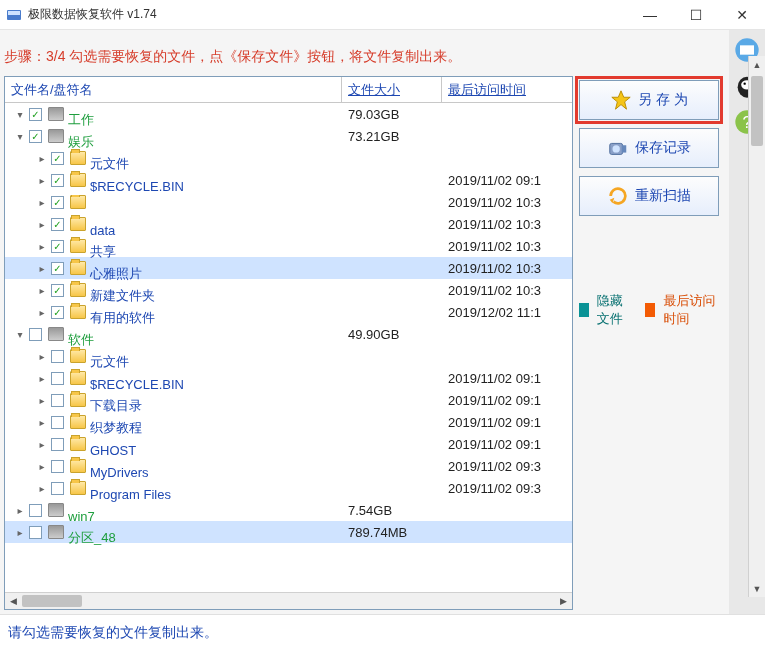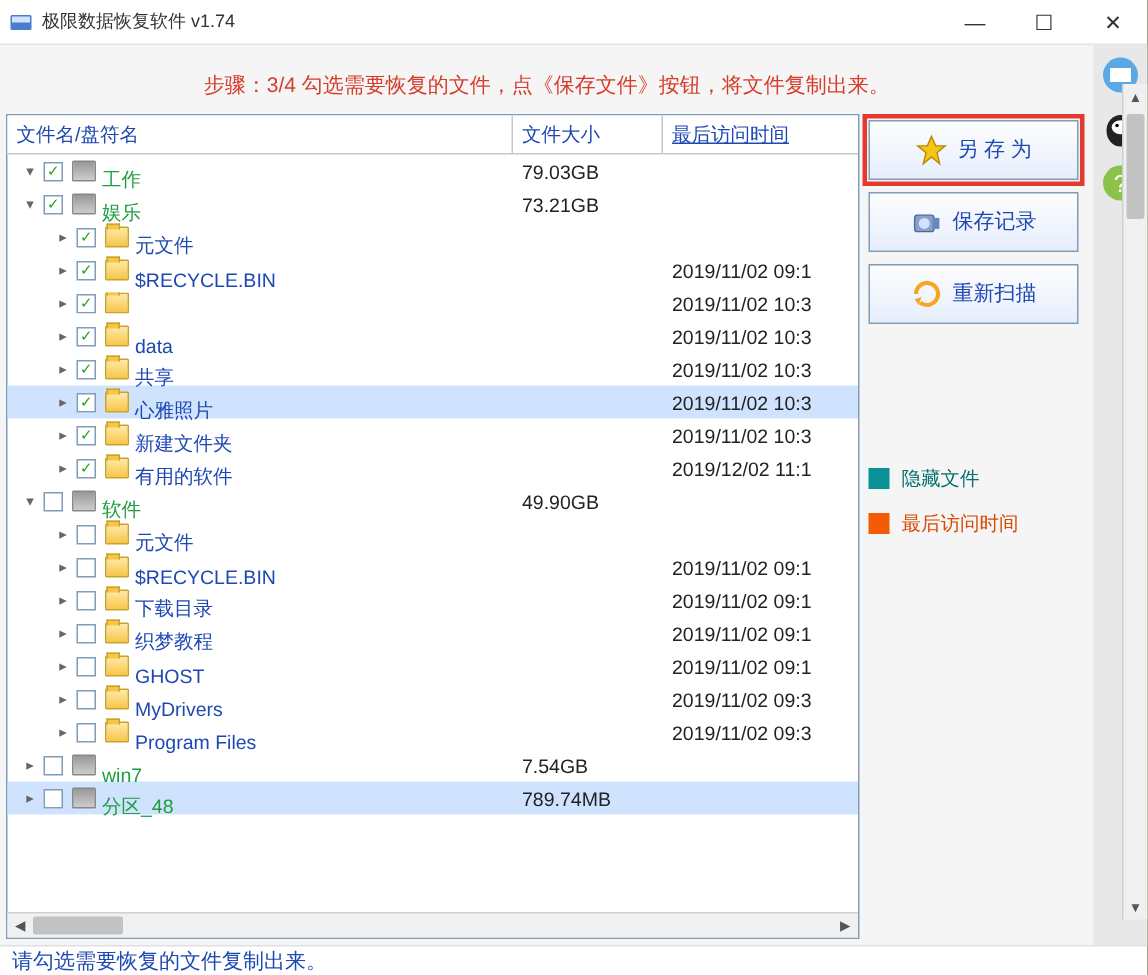--- a/index.html
+++ b/index.html
@@ -8,28 +8,28 @@
 .titlebar { height: 30px; background: #fff; display: flex; align-items: center; padding: 0 0 0 6px; border-bottom: 1px solid #e5e5e5; }
 .titlebar .icon { width: 16px; height: 16px; margin-right: 6px; }
 .titlebar .title { flex: 1; font-size: 12px; color: #333; }
 .titlebar .ctrl { width: 46px; height: 30px; display: flex; align-items: center; justify-content: center; font-size: 14px; color: #333; }
 
 .body-area { flex: 1; display: flex; position: relative; background: #f5f5f5; }
 .main-col { flex: 1; display: flex; flex-direction: column; padding: 4px; }
 .sidebar-col { width: 36px; background: #e8e8e8; display: flex; flex-direction: column; align-items: center; padding-top: 6px; gap: 8px; }
 .sidebar-col .side-icon { width: 28px; height: 28px; display:flex;align-items:center;justify-content:center; }
 
-.step-text { text-align: center; color: #d63c2a; font-size: 14px; padding: 14px 0 10px; font-weight: 500; }
+.step-text { text-align: left; color: #d63c2a; font-size: 14px; padding: 14px 0 10px; font-weight: 500; }
 
 .content-row { flex: 1; display: flex; gap: 4px; min-height: 0; }
 .tree-panel { flex: 1; border: 1px solid #7f9db9; display: flex; flex-direction: column; background: #fff; min-width: 0; }
 .tree-header { display: flex; background: #fff; border-bottom: 1px solid #c8c8c8; height: 26px; color: #1e48b2; font-size: 13px; }
 .tree-header .col { padding: 4px 6px; border-right: 1px solid #c8c8c8; display:flex; align-items:center;text-align:right; }
 .tree-header .col.name { flex: 1; }
-.tree-header .col.size { width: 100px; }
+.tree-header .col.size { width: 100px; text-decoration: underline; }
 .tree-header .col.time { width: 130px; border-right: none; text-decoration: underline; }
 .tree-body { flex: 1; overflow: hidden; font-size: 13px; position: relative; }
 .tree-rows { position: absolute; inset: 0; overflow: hidden; }
 .row { display: flex; align-items: center; height: 22px; white-space: nowrap; }
 .row.selected { background: #cfe3ff; }
 .row .cell-name { flex: 1; display: flex; align-items: center; overflow: hidden; }
 .row .cell-size { width: 100px; padding-left: 6px; color: #222; }
 .row .cell-time { width: 130px; padding-left: 6px; color: #222; }
 .indent { display: inline-block; }
 .chevron { width: 14px; height: 14px; display: inline-flex; align-items: center; justify-content: center; color: #666; font-size: 10px; cursor: pointer; }
@@ -46,29 +46,29 @@
 .scroll-v .arrow.up{top:0;} .scroll-v .arrow.down{bottom:0;}
 .scroll-h { height: 17px; background: #f0f0f0; border-top: 1px solid #d0d0d0; display:flex; align-items:center; }
 .scroll-h .arrow { width:17px; height:17px; display:flex;align-items:center;justify-content:center; font-size:9px; color:#555; }
 .scroll-h .track { flex:1; position:relative; height:100%; }
 .scroll-h .thumb { position:absolute; top:2px; bottom:2px; left:0; width:60px; background:#c2c2c2; border-radius:2px; }
 
 .right-panel { width: 148px; display: flex; flex-direction: column; gap: 8px; padding: 4px 6px 0 2px; }
 .btn { height: 40px; border: 1px solid #7f9db9; background: linear-gradient(#fdfdfd,#e6eefc); display: flex; align-items: center; justify-content: center; gap: 6px; font-size: 14px; color: #1e48b2; cursor: pointer; }
 .btn.highlight { outline: 3px solid #e23a2e; outline-offset: 1px; }
 .btn .bi { width: 22px; height: 22px; display:inline-block; }
-.legend { margin-top: 86px; display: flex; flex-direction: column; gap: 12px; font-size: 13px; }
+.legend { margin-top: 68px; display: flex; flex-direction: row; gap: 12px; font-size: 13px; }
 .legend .item { display: flex; align-items: center; gap: 8px; }
 .legend .swatch { width: 14px; height: 14px; }
 .legend .swatch.teal { background: #0a9396; }
 .legend .swatch.orange { background: #f35b04; }
 .legend .teal-text { color: #067070; }
 .legend .orange-text { color: #d84a00; }
 
-.status-bar { height: 20px; padding: 2px 8px; font-size: 14px; color: #1e48b2; border-top: 1px solid #e0e0e0; display:flex; align-items:center; background:#fff; }
+.status-bar { height: 36px; padding: 2px 8px; font-size: 14px; color: #1e48b2; border-top: 1px solid #e0e0e0; display:flex; align-items:center; background:#fff; }
 </style>
 </head>
 <body>
 
 <div class="window">
 
   <div class="titlebar">
     <span class="icon">
       <svg viewBox="0 0 16 16">
           <rect x="1" y="3" width="14" height="10" rx="1" fill="#4a7ccc"></rect>

